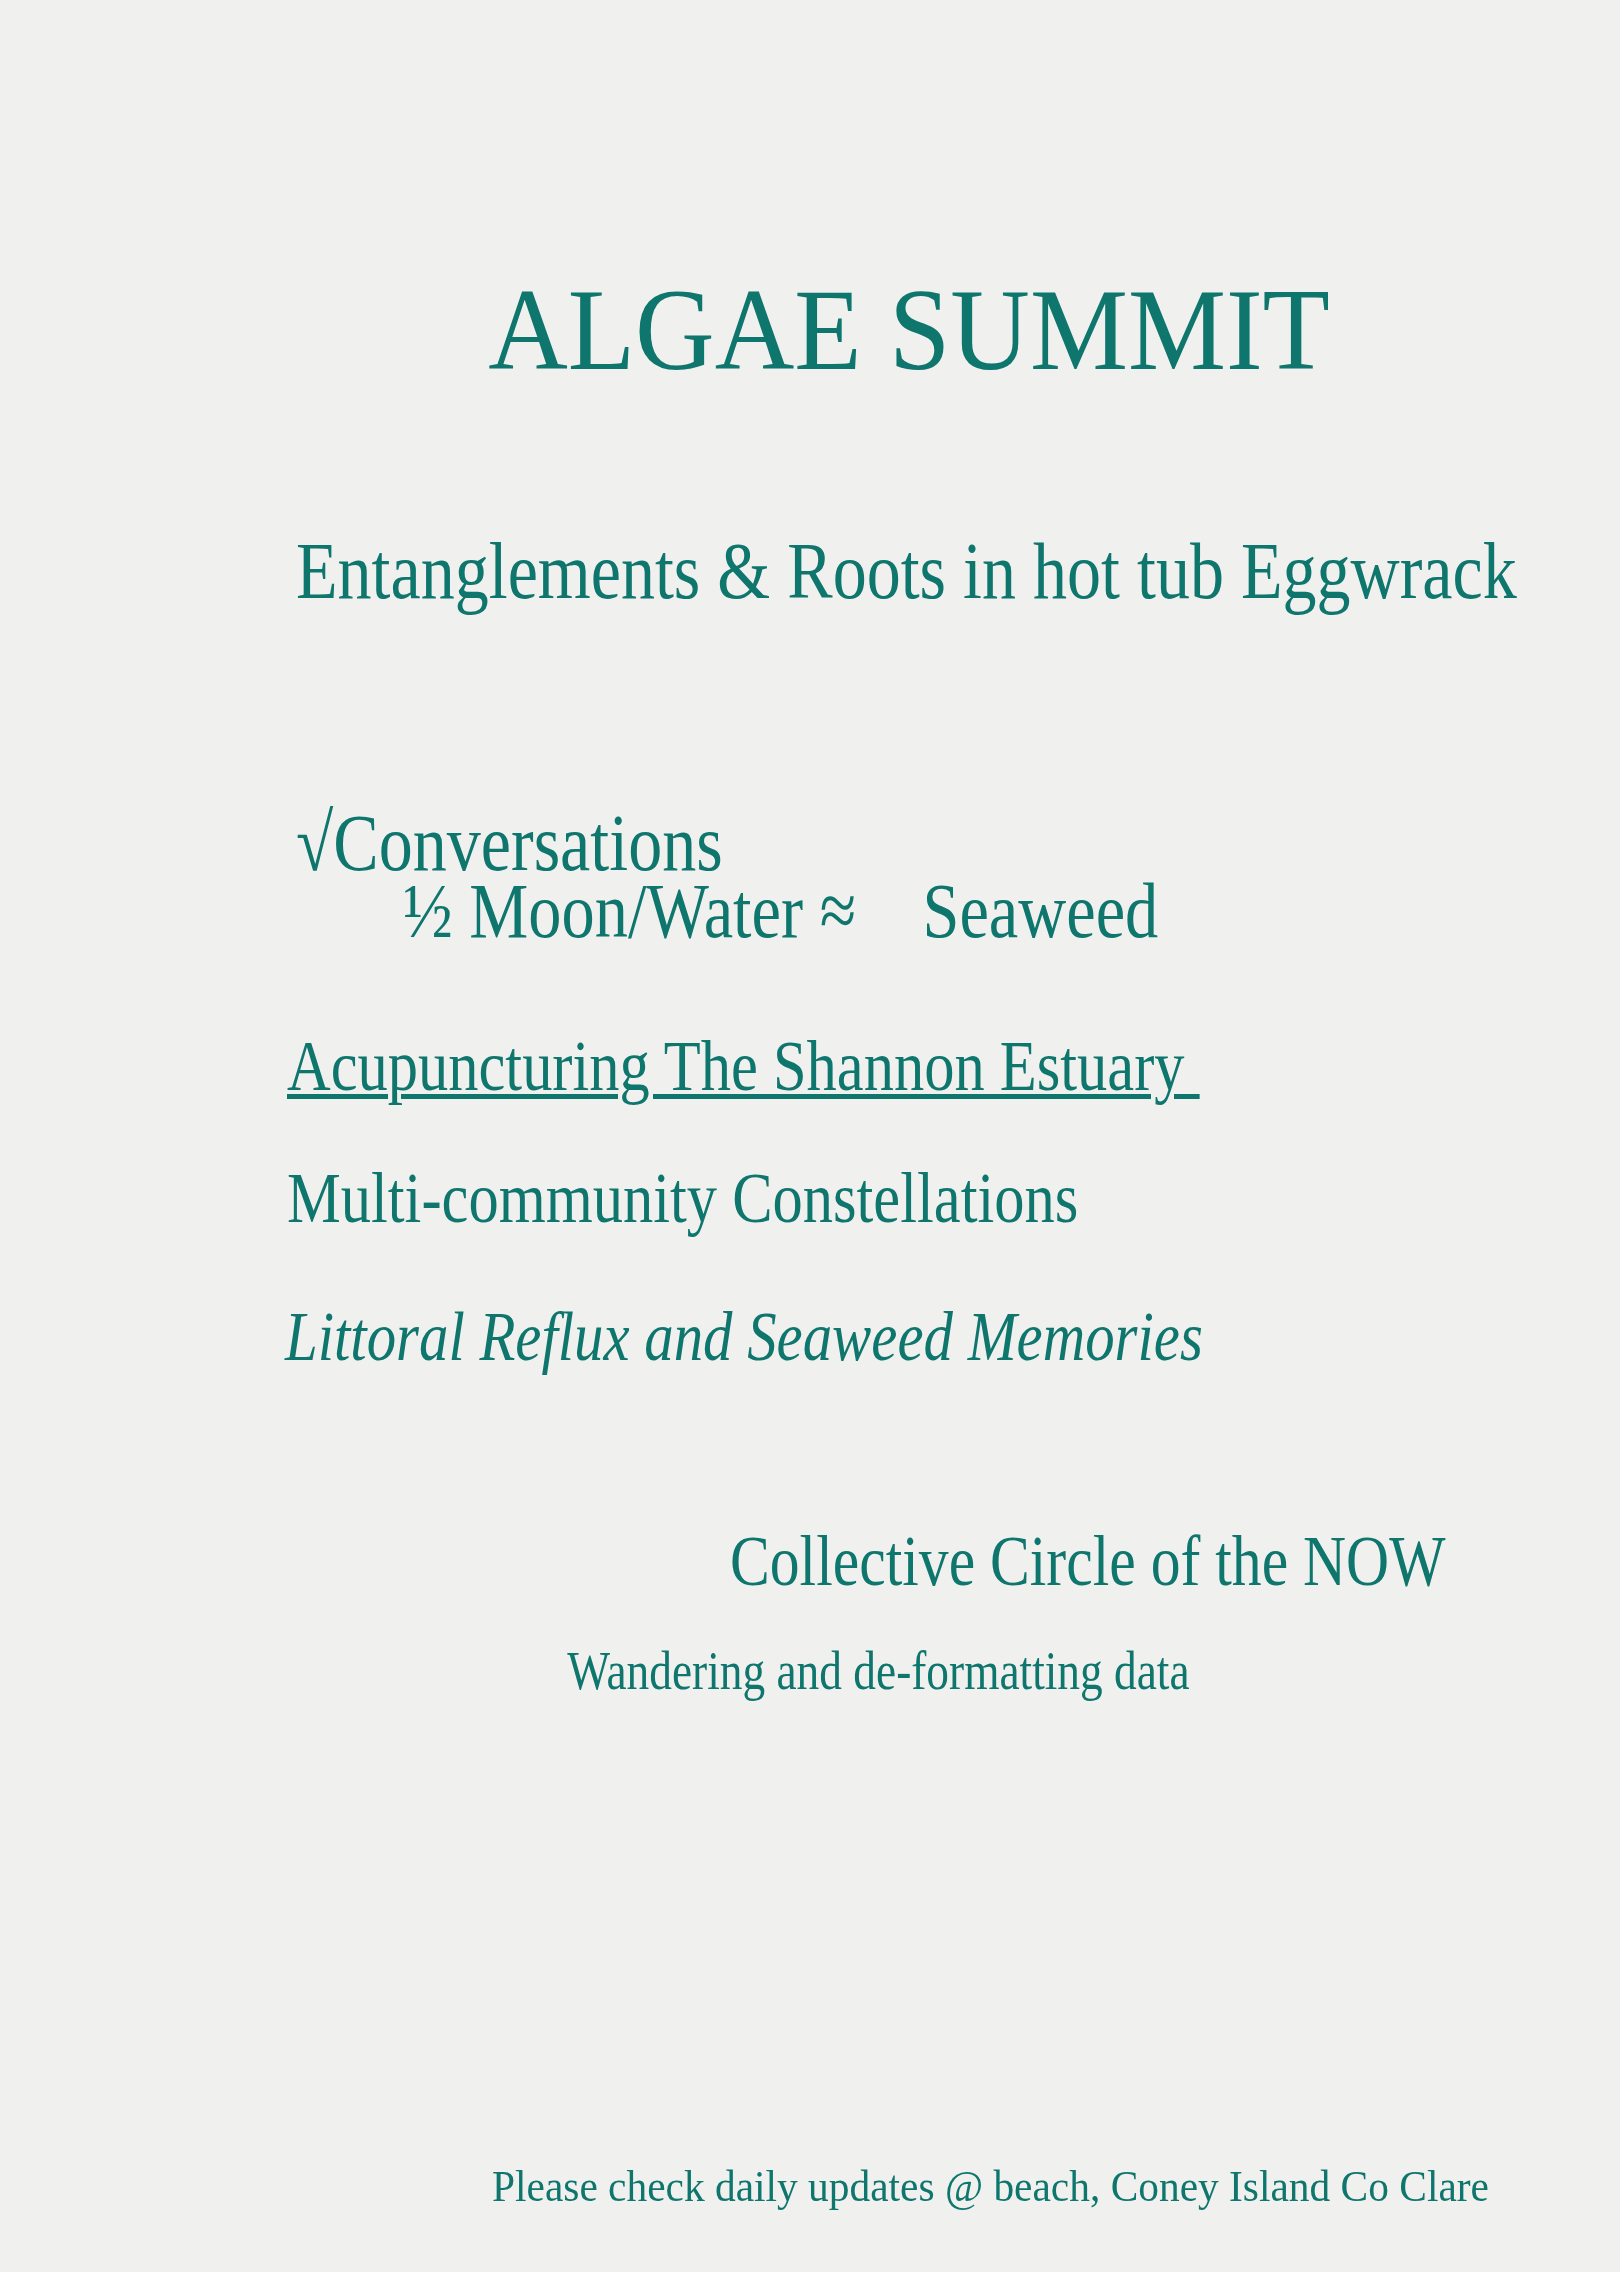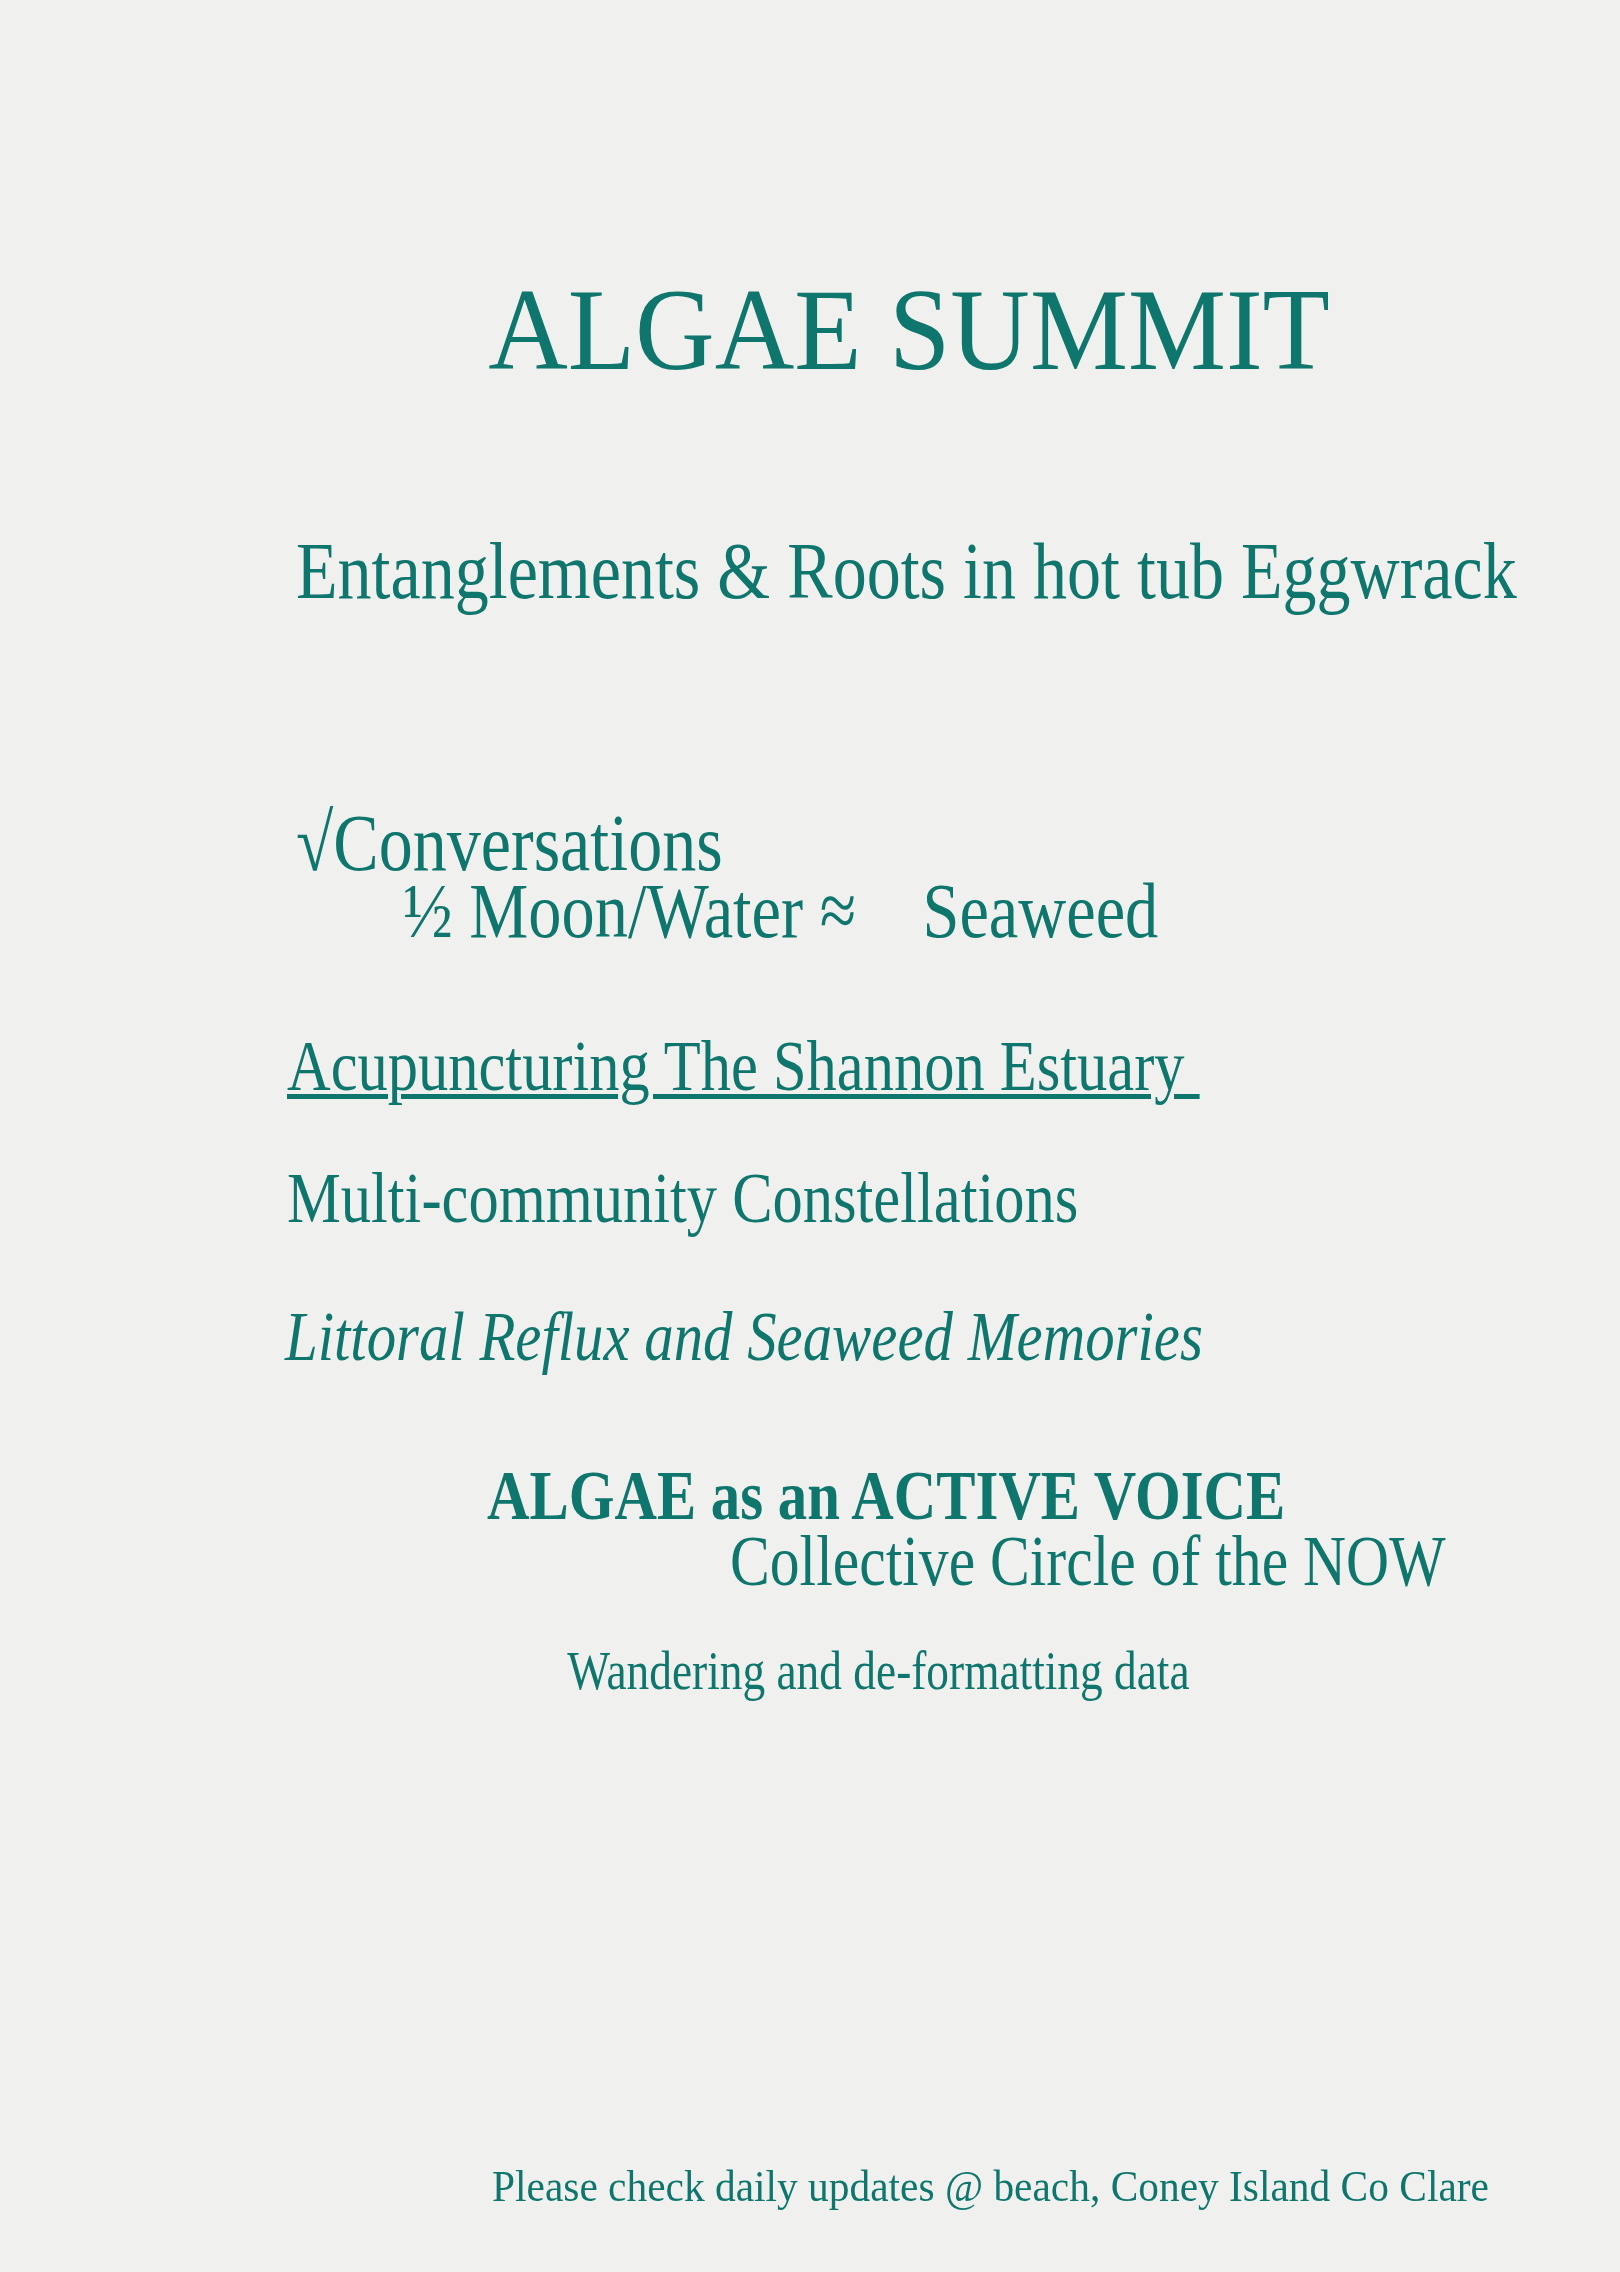--- a/index.html
+++ b/index.html
@@ -65,23 +65,20 @@
   </div>
 
   <div id="l7" class="ln italic">
     <span>Littoral Reflux and Seaweed Memories</span>
   </div>
 
   <div id="l6" class="ln">
     <span>Multi-community Constellations</span>
   </div>
 
-  <div id="l8" class="ln center bold">
-    <span>ALGAE as an ACTIVE VOICE</span>
-  </div>
 
   <div id="l9" class="ln">
     <span>Collective Circle of the NOW</span>
   </div>
 
   <div id="l10" class="ln center">
     <span>Wandering and de-formatting data</span>
   </div>
 
 

